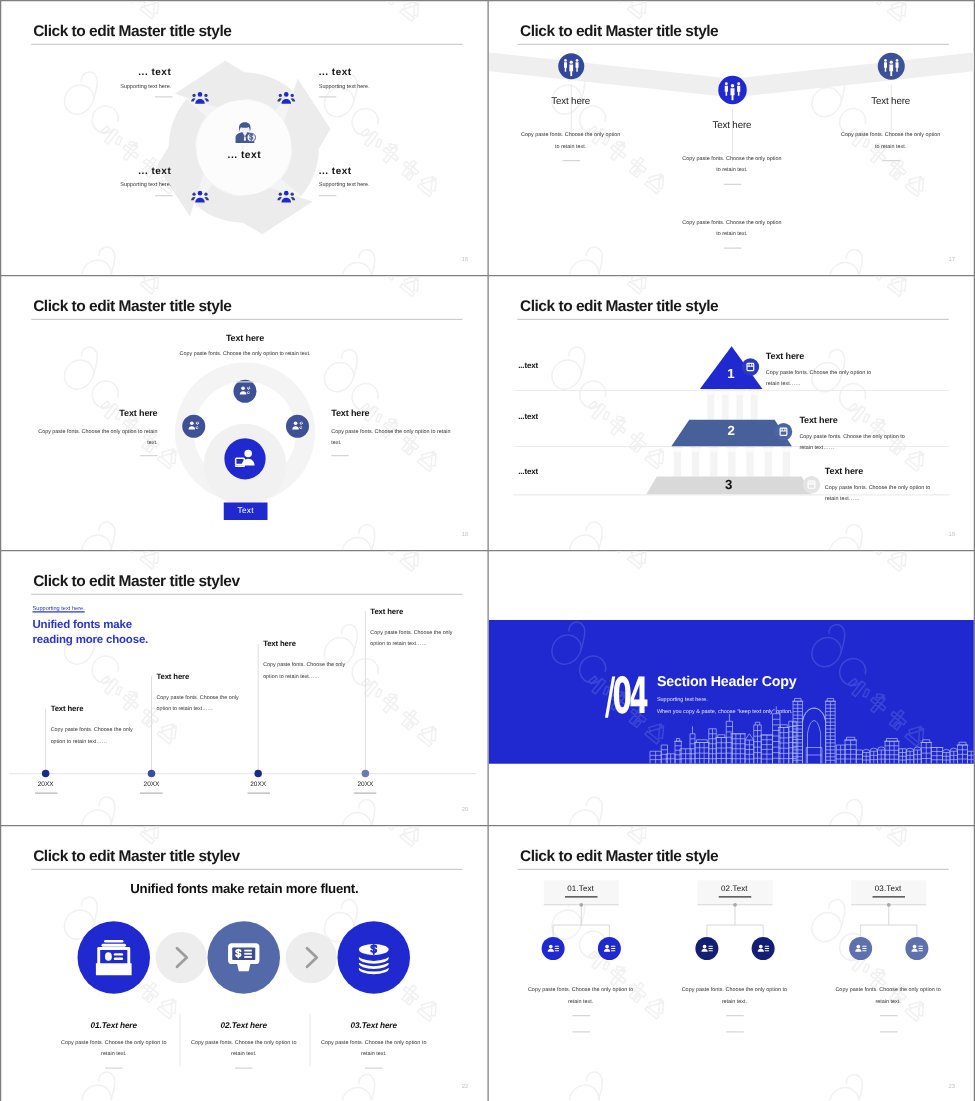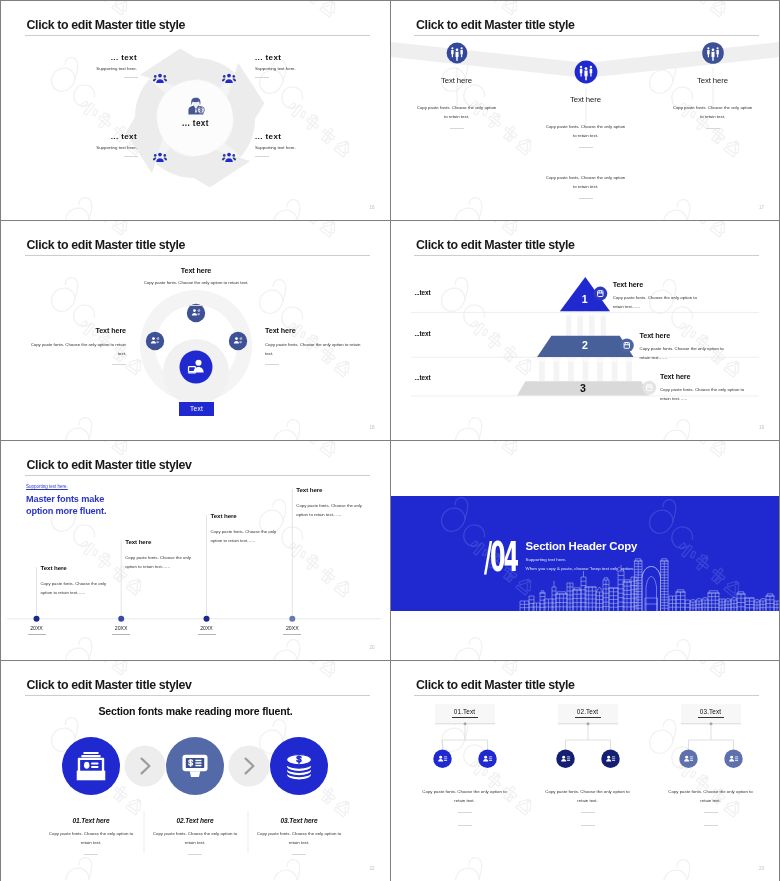--- a/index.html
+++ b/index.html
@@ -527,22 +527,22 @@
         <line x1="35.5" y1="126.0" x2="35.5" y2="177.8" stroke="#dedede" stroke-width="0.8"></line>
         <line x1="120.2" y1="100.0" x2="120.2" y2="177.8" stroke="#dedede" stroke-width="0.8"></line>
         <line x1="205.5" y1="74.0" x2="205.5" y2="177.8" stroke="#dedede" stroke-width="0.8"></line>
         <line x1="291.3" y1="48.0" x2="291.3" y2="177.8" stroke="#dedede" stroke-width="0.8"></line>
         <circle cx="35.5" cy="177.8" r="3.0" fill="#1b2a8a"></circle>
         <circle cx="120.2" cy="177.8" r="3.0" fill="#3a4aa8"></circle>
         <circle cx="205.5" cy="177.8" r="3.0" fill="#1b2a8a"></circle>
         <circle cx="291.3" cy="177.8" r="3.0" fill="#6b78b8"></circle>
       </svg>
       <div class="t s5-sup">Supporting text here.</div>
-      <div class="t s5-h1">Master fonts make</div>
-      <div class="t s5-h2">option more fluent.</div>
+      <div class="t s5-h1">Unified fonts make</div>
+      <div class="t s5-h2">reading more choose.</div>
       <div class="t s5-lab" style="left:39.5px;top:123.0px">Text here</div>
       <div class="t s5-body" style="left:39.5px;width:76px;top:138.0px">Copy paste fonts. Choose the only option to retain text……</div>
       <div class="t s5-year" style="left:15.5px;width:40px;top:184px">20XX</div>
       <div class="yearline" style="left:26.5px;top:192.5px"></div>
       <div class="t s5-lab" style="left:124.2px;top:97.0px">Text here</div>
       <div class="t s5-body" style="left:124.2px;width:76px;top:112.0px">Copy paste fonts. Choose the only option to retain text……</div>
       <div class="t s5-year" style="left:100.2px;width:40px;top:184px">20XX</div>
       <div class="yearline" style="left:111.2px;top:192.5px"></div>
       <div class="t s5-lab" style="left:209.5px;top:71.0px">Text here</div>
       <div class="t s5-body" style="left:209.5px;width:76px;top:86.0px">Copy paste fonts. Choose the only option to retain text……</div>
@@ -974,21 +974,21 @@
         <g transform="translate(298,105) scale(1.06) translate(-13,-13)">
           <path d="M1.2 18.4 a11.8 4.6 0 0 0 23.6 0 v3.2 a11.8 4.6 0 0 1 -23.6 0 z" fill="#ffffff" stroke="#1f29cf" stroke-width="1.1" stroke-linejoin="round"></path>
           <path d="M1.2 14.4 a11.8 4.6 0 0 0 23.6 0 v3.2 a11.8 4.6 0 0 1 -23.6 0 z" fill="#ffffff" stroke="#1f29cf" stroke-width="1.1" stroke-linejoin="round"></path>
           <path d="M1.2 10.4 a11.8 4.6 0 0 0 23.6 0 v3.2 a11.8 4.6 0 0 1 -23.6 0 z" fill="#ffffff" stroke="#1f29cf" stroke-width="1.1" stroke-linejoin="round"></path>
           <ellipse cx="13" cy="7.0" rx="11.8" ry="4.8" fill="#ffffff" stroke="#1f29cf" stroke-width="1.1"></ellipse>
           <path d="M13 3.6v6.8M14.9 5.1c0-0.75-0.85-1.15-1.9-1.15s-1.9 0.45-1.9 1.2 0.85 1.05 1.9 1.3 1.9 0.55 1.9 1.3-0.85 1.2-1.9 1.2-1.9-0.4-1.9-1.15" fill="none" stroke="#1f29cf" stroke-width="1.45" stroke-linecap="round" stroke-linejoin="round"></path>
         </g>
         <line x1="143.0" y1="150" x2="143.0" y2="192" stroke="#e6e6e6" stroke-width="0.8"></line>
         <line x1="247.0" y1="150" x2="247.0" y2="192" stroke="#e6e6e6" stroke-width="0.8"></line>
       </svg>
-      <div class="t s7-head">Section fonts make reading more fluent.</div>
+      <div class="t s7-head">Unified fonts make retain more fluent.</div>
       <div class="t s7-lab" style="left:35px;width:110px;top:155.5px">01.Text here</div>
       <div class="t s7-body" style="left:43px;width:94px;top:169px">Copy paste fonts. Choose the only option to retain text.</div>
       <div class="dash" style="left:83px;top:193px"></div>
       <div class="t s7-lab" style="left:139px;width:110px;top:155.5px">02.Text here</div>
       <div class="t s7-body" style="left:147px;width:94px;top:169px">Copy paste fonts. Choose the only option to retain text.</div>
       <div class="dash" style="left:187px;top:193px"></div>
       <div class="t s7-lab" style="left:243px;width:110px;top:155.5px">03.Text here</div>
       <div class="t s7-body" style="left:251px;width:94px;top:169px">Copy paste fonts. Choose the only option to retain text.</div>
       <div class="dash" style="left:291px;top:193px"></div>
     </div>

